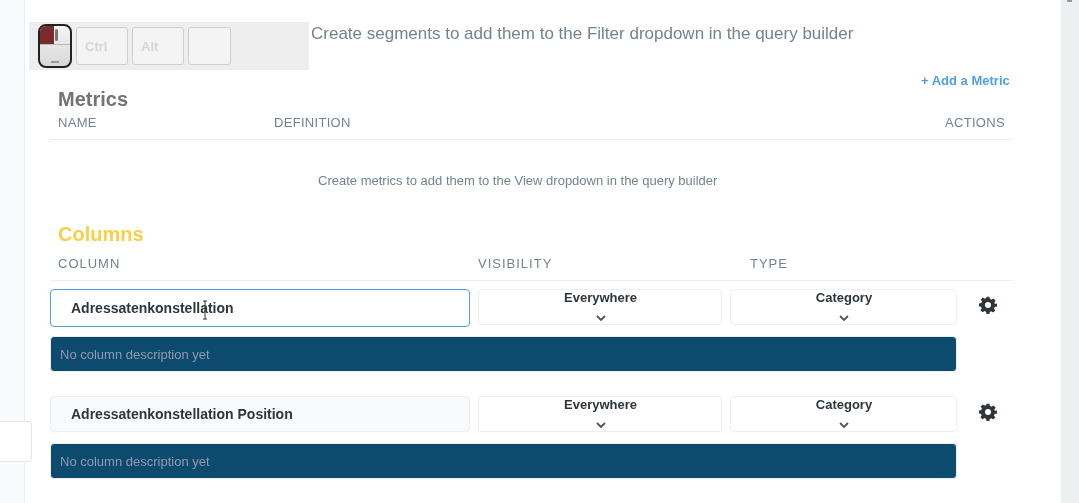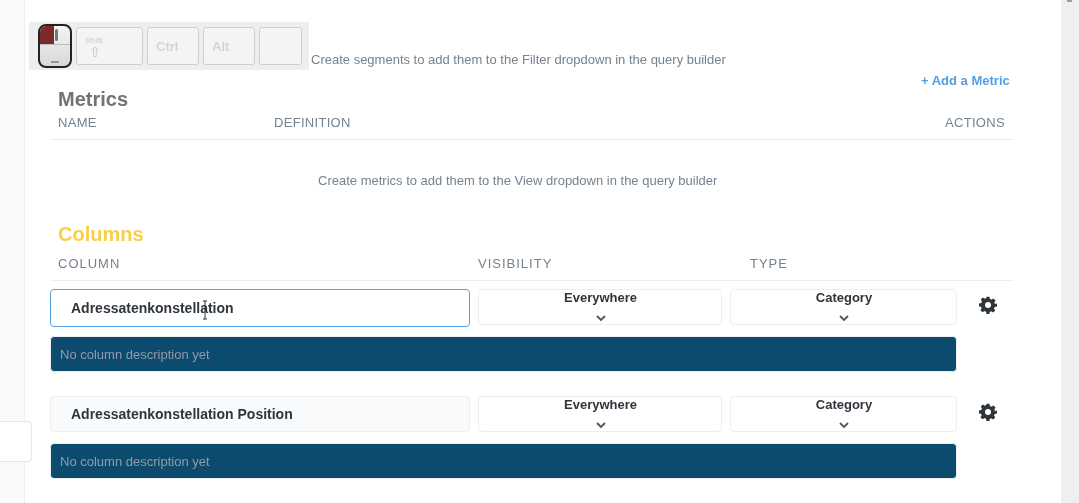--- a/index.html
+++ b/index.html
@@ -44,21 +44,21 @@
       height: 38px; border: 1px solid #cfcfcf; border-radius: 3px; background: #f4f4f4;
       color: #d5d5d5; font-weight: bold; font-size: 13px; display: flex; align-items: center; padding-left: 8px;
     }
     .key.shift { width: 67px; flex-direction: column; align-items: flex-start; justify-content: center; font-size: 8px; padding-top: 2px; }
     .key.shift .arrow { font-size: 14px; color: #d0d0d0; margin-left: 4px; line-height: 14px; }
     .key.ctrl { width: 52px; text-align: center; }
     .key.alt { width: 52px; }
     .key.blank { width: 43px; }
 
     .segments-hint {
-      position: absolute; left: 311px; top: 24px; font-size: 13px; color: #74838f; margin-top: 28px;
+      position: absolute; left: 311px; top: 24px; font-size: 17px; color: #74838f;
     }
 
     .section-title { position: absolute; left: 58px; font-size: 20px; font-weight: bold; }
     .metrics-title { top: 88px; color: #737373; }
     .columns-title { top: 223px; color: #f9cf48; }
     .add-metric {
       position: absolute; left: 921px; top: 73px; font-size: 13px; font-weight: bold; color: #509ee3;
       cursor: pointer;
     }
     .th { position: absolute; font-size: 13px; color: #74838f; letter-spacing: 0.3px; }
@@ -100,24 +100,20 @@
 <div class="right-rail-mark"></div>
 
 <div class="segments-hint">Create segments to add them to the Filter dropdown in the query builder</div>
 
 <div class="key-overlay">
   <div class="mouse">
     <div class="lbtn"></div>
       <div class="wheel"></div>
       <div class="line"></div>
       <div class="base"></div>
-  </div>
-  <div class="key shift">
-    <span>Shift</span>
-    <span class="arrow">⇧</span>
   </div>
   <div class="key ctrl">Ctrl</div>
   <div class="key alt">Alt</div>
   <div class="key blank"></div>
 </div>
 
 <div class="section-title metrics-title">Metrics</div>
 <div class="add-metric">+ Add a Metric</div>
 <div class="th" style="left:58px; top:115px;">NAME</div>
 <div class="th" style="left:274px; top:115px;">DEFINITION</div>

